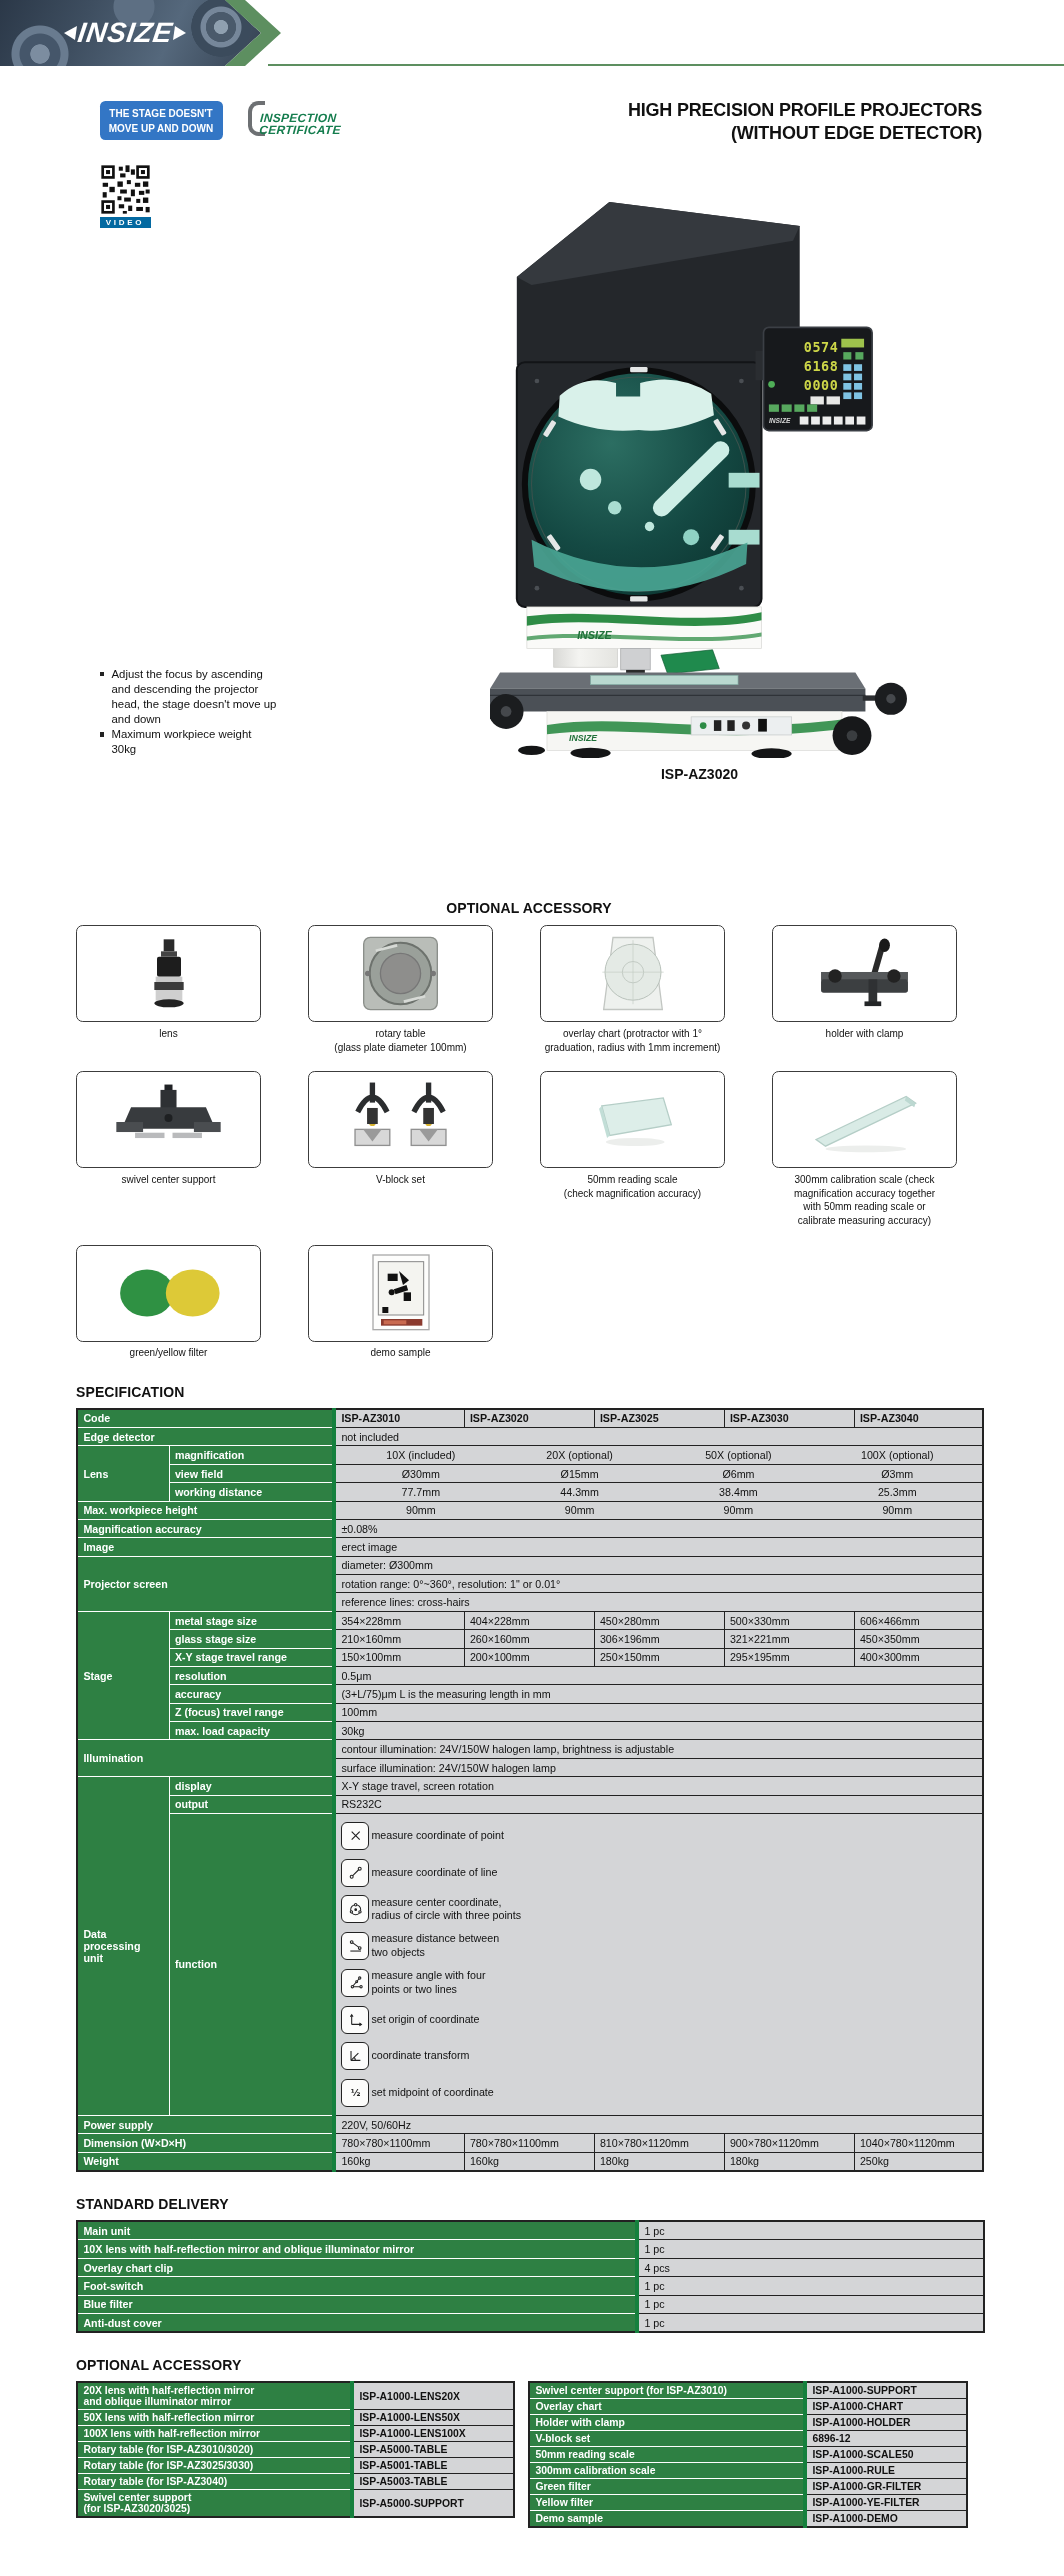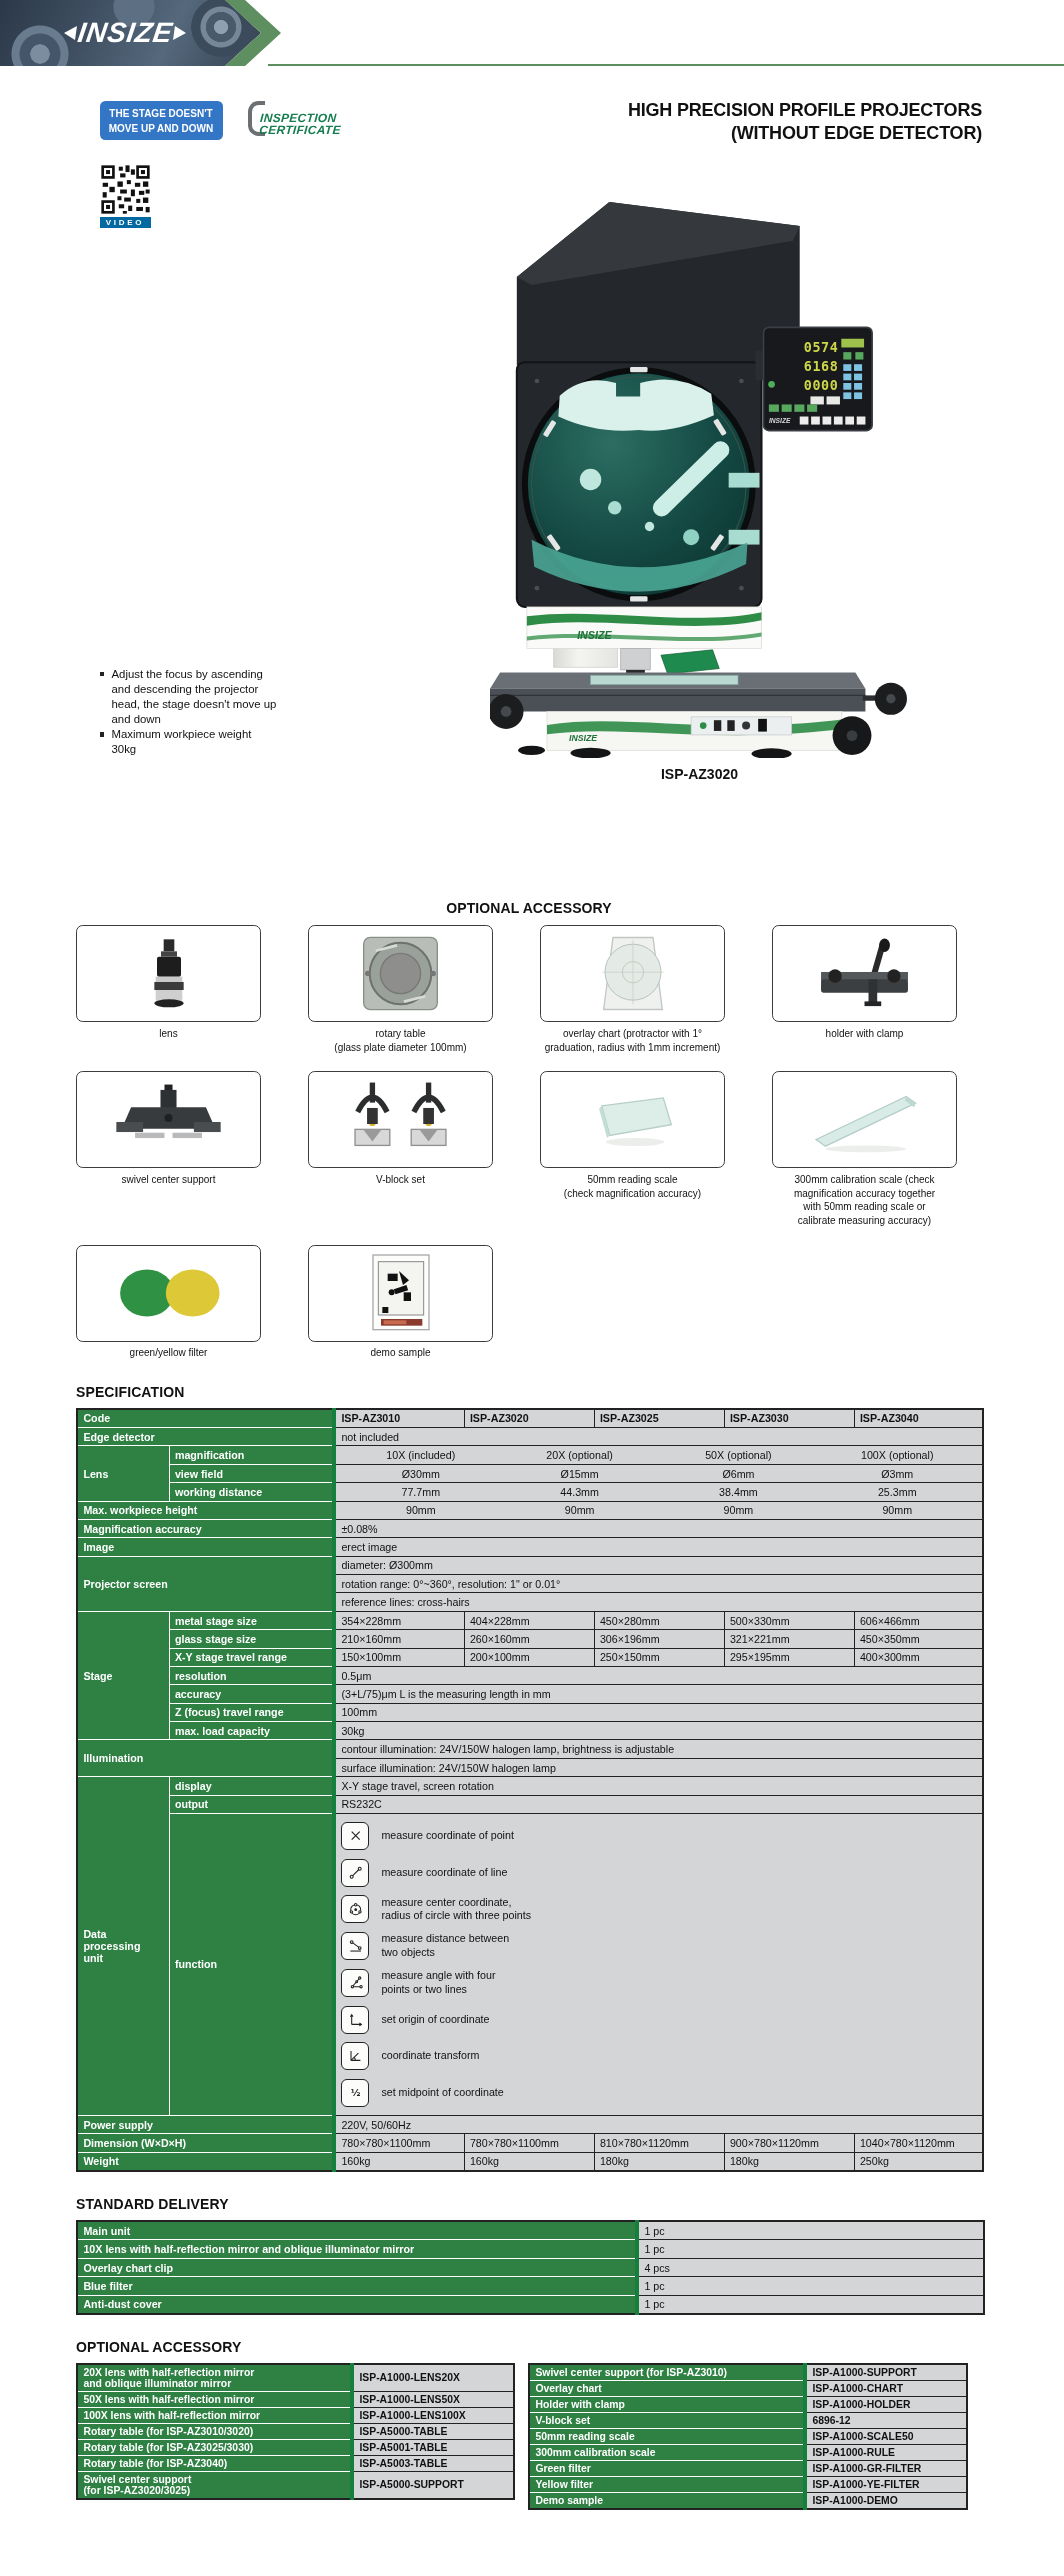--- a/index.html
+++ b/index.html
@@ -75,21 +75,21 @@
   table.dt td { padding: 2.7px 5.4px; height: 16px; vertical-align: middle; overflow: hidden; }
   td.g { background: #2e8043; color: #fff; font-weight: bold; border: 1.7px solid #fff; }
   td.v { background: #d4d5d7; color: #111; border: 1px solid #222; }
   td.vl { border-left: 4px solid #15803d; }
   td.vb { font-weight: bold; }
   .spread { display: flex; width: 100%; }
   .spread span { flex: 1; text-align: center; }
   .spread span:first-child { text-align: center; }
   .section { margin-top: 24px; }
   .fn-list { display: flex; flex-direction: column; gap: 8.7px; padding: 5.4px 0; }
-  .fn-row { display: flex; align-items: center; gap: 12px; }
+  .fn-row { display: flex; align-items: center; gap: 2px; }
   .fn-icon { width: 28px; height: 28px; min-width: 28px; border: 1.3px solid #222; border-radius: 6px;
     background: #fcfcfb; display:flex; align-items:center; justify-content:center; }
   .fn-text { white-space: pre-line; line-height: 1.3; }
   .oa-wrap { display: flex; gap: 13px; margin-top: 8px; align-items: flex-start; }
   table.oa td { font-size: 10.4px; padding: 2px 5.4px; height: 14.8px; }
   .mt12 { margin-top: 8px; }
   .footer-space { height: 47px; }
 </style>
 </head>
 <body>
@@ -748,20 +748,24 @@
           </tr>
       <tr>
             <td class="g">10X lens with half-reflection mirror and oblique illuminator mirror</td>
             <td class="v vl">1 pc</td>
           </tr>
       <tr>
             <td class="g">Overlay chart clip</td>
             <td class="v vl">4 pcs</td>
           </tr>
       <tr>
+            <td class="g">Foot-switch</td>
+            <td class="v vl">1 pc</td>
+          </tr>
+      <tr>
             <td class="g">Blue filter</td>
             <td class="v vl">1 pc</td>
           </tr>
       <tr>
             <td class="g">Anti-dust cover</td>
             <td class="v vl">1 pc</td>
           </tr>
     </tbody>
       </table>
   </div>

